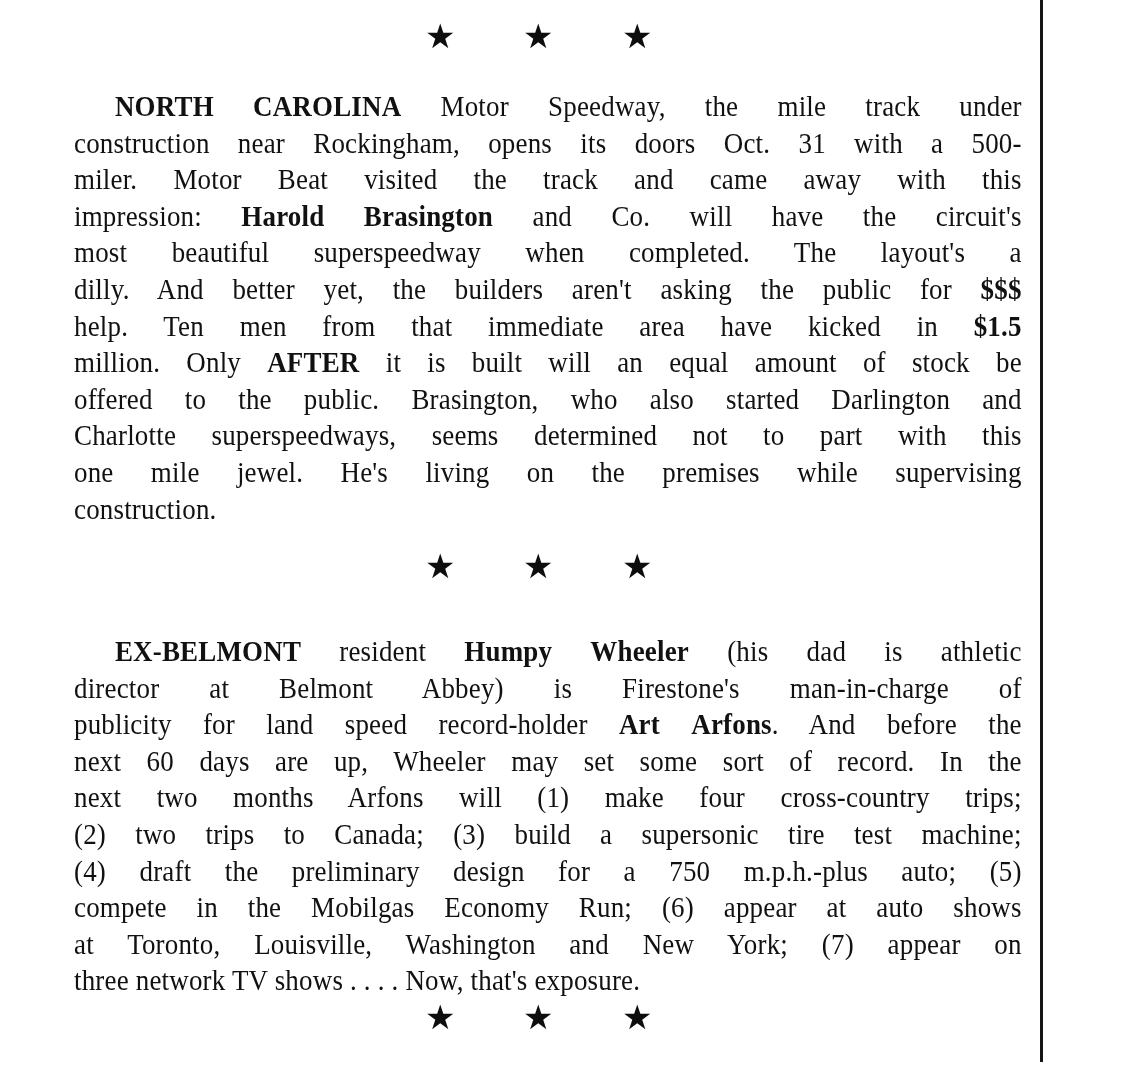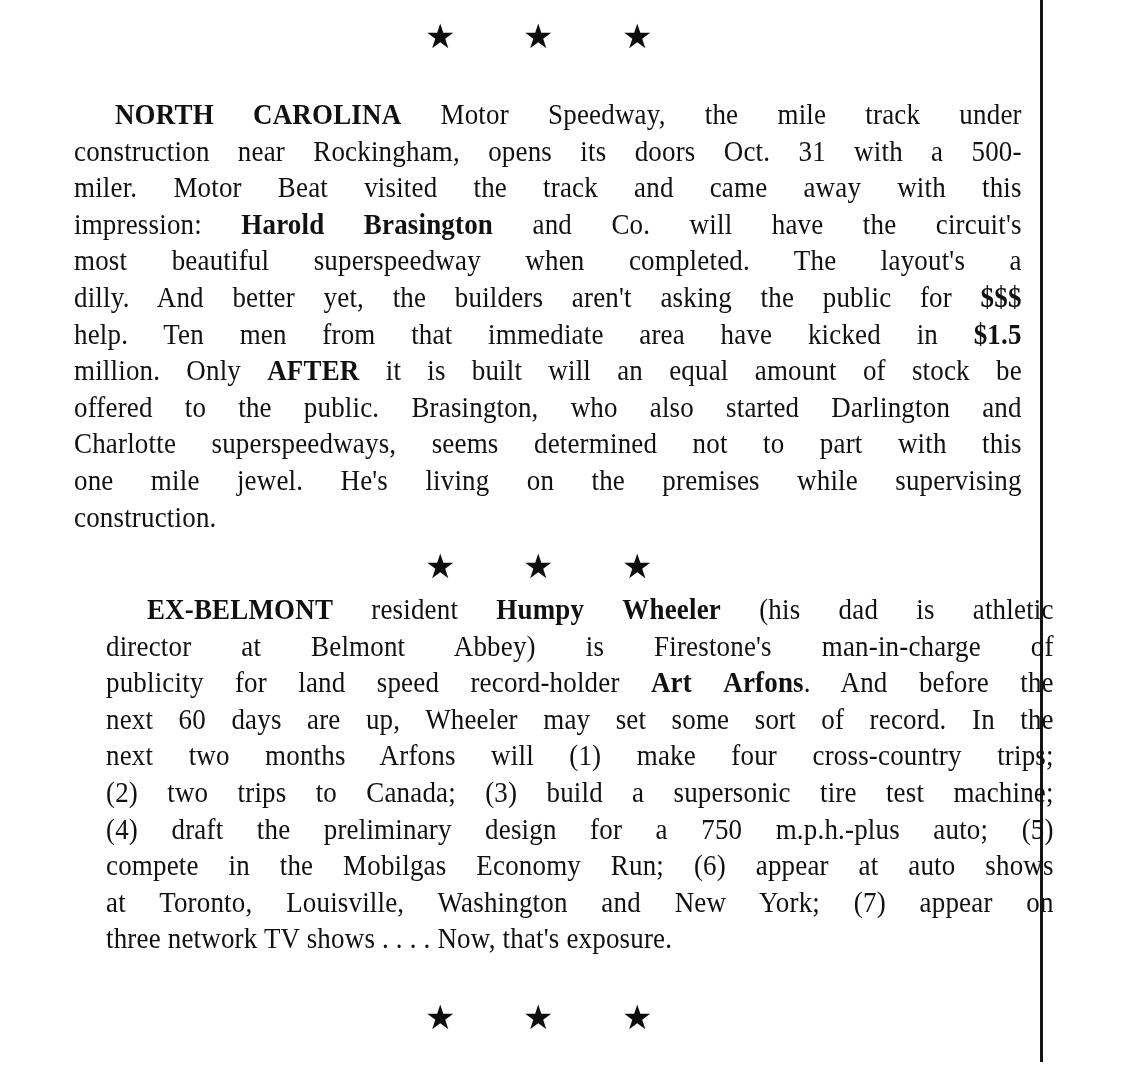--- a/index.html
+++ b/index.html
@@ -74,42 +74,42 @@
 <body>
 
 <div class="column-rule"></div>
 
 <div class="stars" style="top:22px;">
   <span class="star" style="left:440px;">★</span>
   <span class="star" style="left:538px;">★</span>
   <span class="star" style="left:637px;">★</span>
 </div>
 
-<div class="item" style="top:96px;">
+<div class="item" style="top:88px;">
     <div class="line indent"><span class="bold">NORTH</span> <span class="bold">CAROLINA</span> <span>Motor</span> <span>Speedway,</span> <span>the</span> <span>mile</span> <span>track</span> <span>under</span></div>
     <div class="line"><span>construction</span> <span>near</span> <span>Rockingham,</span> <span>opens</span> <span>its</span> <span>doors</span> <span>Oct.</span> <span>31</span> <span>with</span> <span>a</span> <span>500-</span></div>
     <div class="line"><span>miler.</span> <span>Motor</span> <span>Beat</span> <span>visited</span> <span>the</span> <span>track</span> <span>and</span> <span>came</span> <span>away</span> <span>with</span> <span>this</span></div>
     <div class="line"><span>impression:</span> <span class="bold">Harold</span> <span class="bold">Brasington</span> <span>and</span> <span>Co.</span> <span>will</span> <span>have</span> <span>the</span> <span>circuit's</span></div>
     <div class="line"><span>most</span> <span>beautiful</span> <span>superspeedway</span> <span>when</span> <span>completed.</span> <span>The</span> <span>layout's</span> <span>a</span></div>
     <div class="line"><span>dilly.</span> <span>And</span> <span>better</span> <span>yet,</span> <span>the</span> <span>builders</span> <span>aren't</span> <span>asking</span> <span>the</span> <span>public</span> <span>for</span> <span class="bold">$$$</span></div>
     <div class="line"><span>help.</span> <span>Ten</span> <span>men</span> <span>from</span> <span>that</span> <span>immediate</span> <span>area</span> <span>have</span> <span>kicked</span> <span>in</span> <span class="bold">$1.5</span></div>
     <div class="line"><span>million.</span> <span>Only</span> <span class="bold">AFTER</span> <span>it</span> <span>is</span> <span>built</span> <span>will</span> <span>an</span> <span>equal</span> <span>amount</span> <span>of</span> <span>stock</span> <span>be</span></div>
     <div class="line"><span>offered</span> <span>to</span> <span>the</span> <span>public.</span> <span>Brasington,</span> <span>who</span> <span>also</span> <span>started</span> <span>Darlington</span> <span>and</span></div>
     <div class="line"><span>Charlotte</span> <span>superspeedways,</span> <span>seems</span> <span>determined</span> <span>not</span> <span>to</span> <span>part</span> <span>with</span> <span>this</span></div>
     <div class="line"><span>one</span> <span>mile</span> <span>jewel.</span> <span>He's</span> <span>living</span> <span>on</span> <span>the</span> <span>premises</span> <span>while</span> <span>supervising</span></div>
     <div class="line last"><span>construction.</span></div>
   </div>
 
 <div class="stars" style="top:552px;">
   <span class="star" style="left:440px;">★</span>
   <span class="star" style="left:538px;">★</span>
   <span class="star" style="left:637px;">★</span>
 </div>
 
-<div class="item" style="top:591px;margin-left:32px;">
+<div class="item" style="top:633px;">
     <div class="line indent"><span class="bold">EX-BELMONT</span> <span>resident</span> <span class="bold">Humpy</span> <span class="bold">Wheeler</span> <span>(his</span> <span>dad</span> <span>is</span> <span>athletic</span></div>
     <div class="line"><span>director</span> <span>at</span> <span>Belmont</span> <span>Abbey)</span> <span>is</span> <span>Firestone's</span> <span>man-in-charge</span> <span>of</span></div>
     <div class="line"><span>publicity</span> <span>for</span> <span>land</span> <span>speed</span> <span>record-holder</span> <span class="bold">Art</span> <span class="bold">Arfons</span><span>.</span> <span>And</span> <span>before</span> <span>the</span></div>
     <div class="line"><span>next</span> <span>60</span> <span>days</span> <span>are</span> <span>up,</span> <span>Wheeler</span> <span>may</span> <span>set</span> <span>some</span> <span>sort</span> <span>of</span> <span>record.</span> <span>In</span> <span>the</span></div>
     <div class="line"><span>next</span> <span>two</span> <span>months</span> <span>Arfons</span> <span>will</span> <span>(1)</span> <span>make</span> <span>four</span> <span>cross-country</span> <span>trips;</span></div>
     <div class="line"><span>(2)</span> <span>two</span> <span>trips</span> <span>to</span> <span>Canada;</span> <span>(3)</span> <span>build</span> <span>a</span> <span>supersonic</span> <span>tire</span> <span>test</span> <span>machine;</span></div>
     <div class="line"><span>(4)</span> <span>draft</span> <span>the</span> <span>preliminary</span> <span>design</span> <span>for</span> <span>a</span> <span>750</span> <span>m.p.h.-plus</span> <span>auto;</span> <span>(5)</span></div>
     <div class="line"><span>compete</span> <span>in</span> <span>the</span> <span>Mobilgas</span> <span>Economy</span> <span>Run;</span> <span>(6)</span> <span>appear</span> <span>at</span> <span>auto</span> <span>shows</span></div>
     <div class="line"><span>at</span> <span>Toronto,</span> <span>Louisville,</span> <span>Washington</span> <span>and</span> <span>New</span> <span>York;</span> <span>(7)</span> <span>appear</span> <span>on</span></div>
     <div class="line last"><span>three</span> <span>network</span> <span>TV</span> <span>shows</span> <span>.</span> <span>.</span> <span>.</span> <span>.</span> <span>Now,</span> <span>that's</span> <span>exposure.</span></div>

